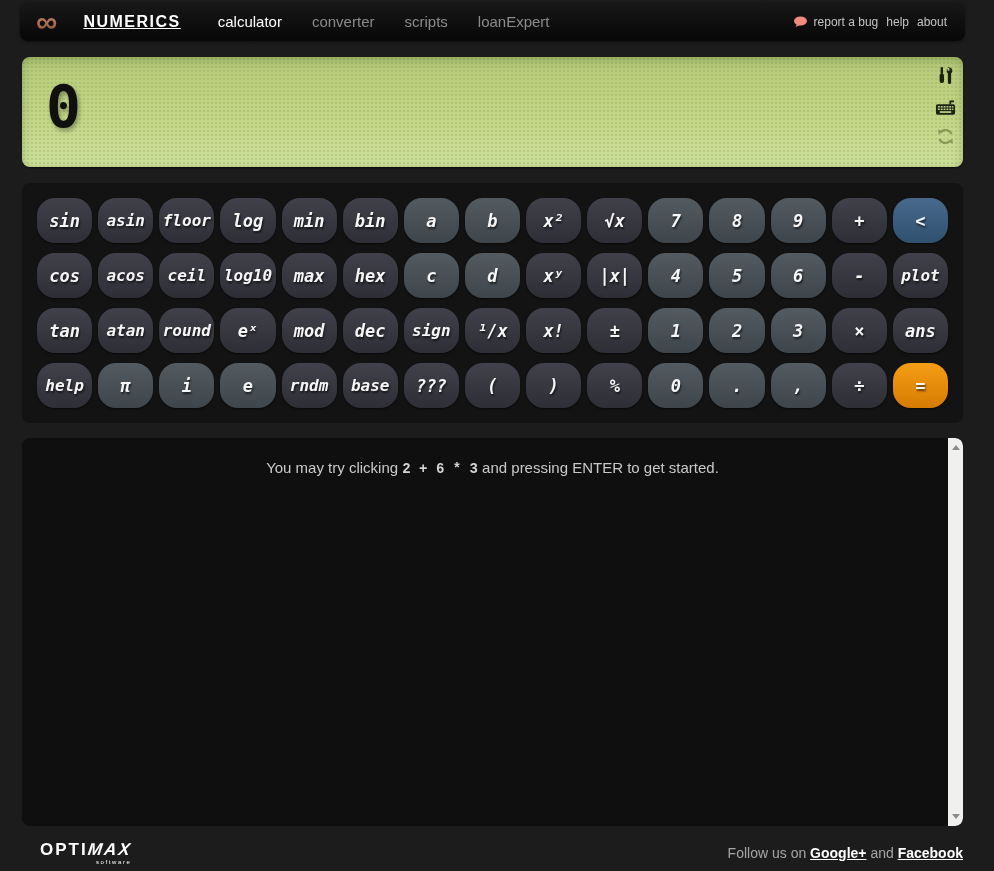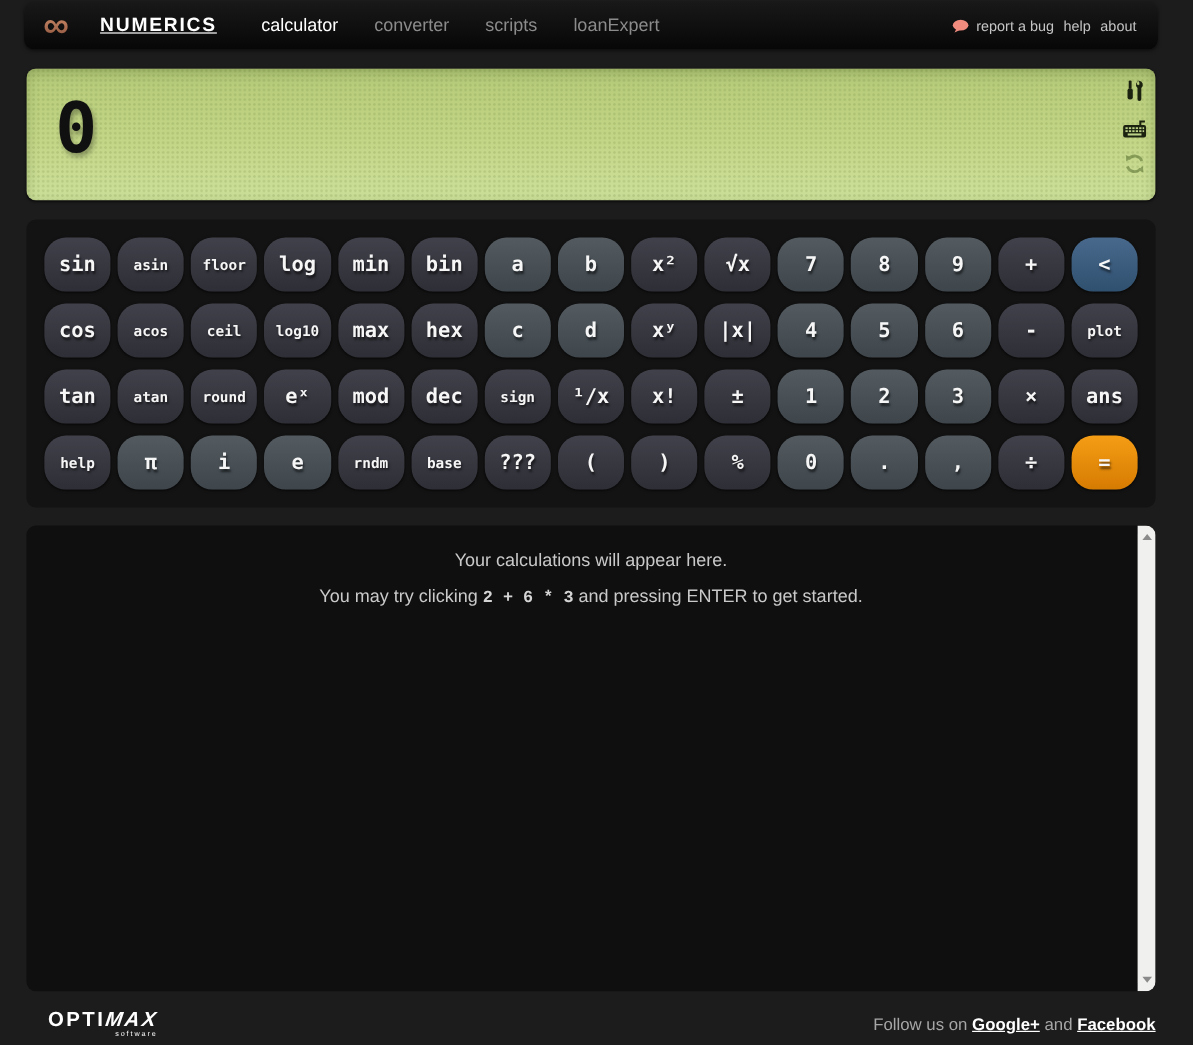--- a/index.html
+++ b/index.html
@@ -78,22 +78,23 @@
     column-gap:6px; row-gap:10px;
   }
   .btn {
     border:none; border-radius:18px;
     display:flex; align-items:center; justify-content:center;
     color:#f6f6f6; font-family:"DejaVu Sans Mono","DejaVu Sans", monospace;
     font-weight:bold; font-size:17px;
     text-shadow:1px 2px 2px rgba(0,0,0,.6);
     box-shadow:0 1px 2px rgba(0,0,0,.55);
     cursor:pointer;
-  }
-  .btn.small { font-size:12px; }
+    font-style:italic;
+  }
+  .btn.small { font-size:16px; }
   .btn.d { background:linear-gradient(180deg,#41414b,#2e2e36); }
   .btn.l { background:linear-gradient(180deg,#535b61,#3e464c); }
   .btn.b { background:linear-gradient(180deg,#48698c,#30506f); }
   .btn.o { background:linear-gradient(180deg,#f59d15,#d67b02); }
 
   
   .output {
     position:absolute; left:22px; top:438px; width:941px; height:388px;
     background:#0f0f0f; border-radius:8px;
     overflow:hidden;
@@ -267,23 +268,20 @@
     <button class="btn l">0</button>
     <button class="btn l">.</button>
     <button class="btn l">,</button>
     <button class="btn d">÷</button>
     <button class="btn o">=</button>
   </div>
 
 <div class="output">
   <div class="out-lines">
     <div class="out-line">
-      <span>Your calculations will appear here.</span>
-    </div>
-    <div class="out-line">
       <span>You may try clicking </span><span class="out-code">2 + 6 * 3</span><span> and pressing ENTER to get started.</span>
     </div>
   </div>
   <div class="scrollbar">
     <span class="scroll-arrow up"></span>
     <span class="scroll-arrow down"></span>
   </div>
 </div>
 
 <div class="footer-logo">

